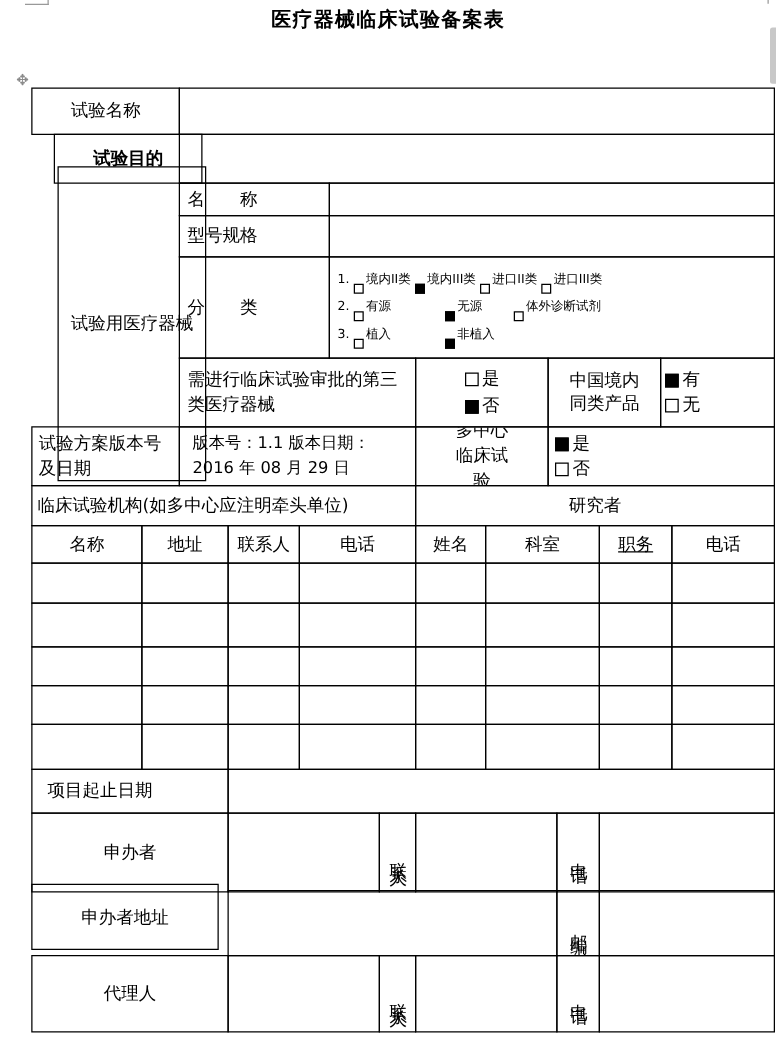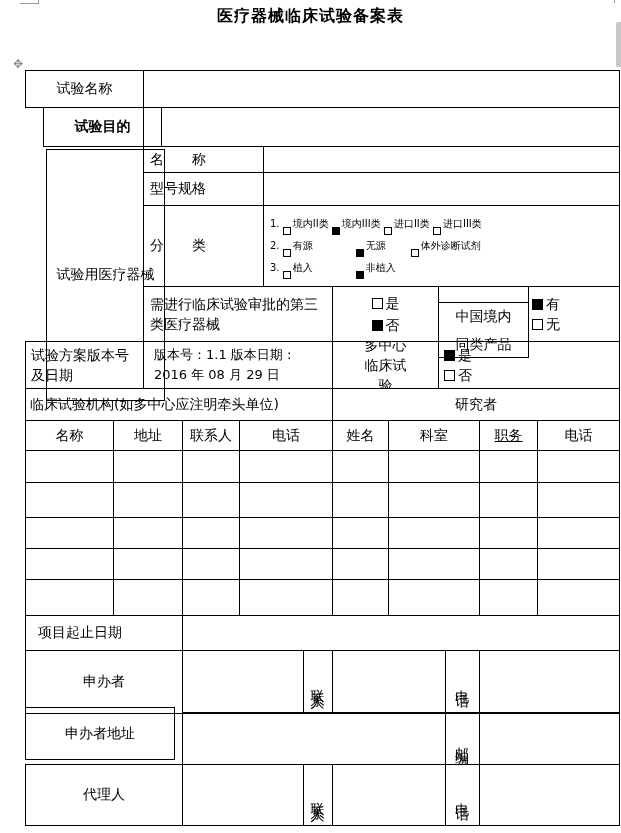--- a/index.html
+++ b/index.html
@@ -36,21 +36,21 @@
 
 <div class="title">医疗器械临床试验备案表</div>
 <div class="move-handle">✥</div>
 
 <div class="cell c" style="left:26px;top:71px;width:119px;height:38px;">试验名称</div>
 <div class="cell l" style="left:144px;top:71px;width:477px;height:38px;"></div>
 
 <div class="cell c" style="left:44px;top:108px;width:119px;height:40px;font-weight:bold;">试验目的</div>
 <div class="cell l" style="left:144px;top:108px;width:477px;height:40px;"></div>
 
-<div class="cell c" style="left:26px;top:150px;width:119px;height:252px;margin-left:20px;">试验用医疗器械</div>
+<div class="cell c" style="left:26px;top:134px;width:119px;height:252px;margin-left:20px;">试验用医疗器械</div>
 
 <div class="cell l" style="left:144px;top:147px;width:121px;height:27px;">名　　称</div>
 <div class="cell l" style="left:264px;top:147px;width:357px;height:27px;"></div>
 
 <div class="cell l" style="left:144px;top:173px;width:121px;height:34px;">型号规格</div>
 <div class="cell l" style="left:264px;top:173px;width:357px;height:34px;"></div>
 
 <div class="cell l" style="left:144px;top:206px;width:121px;height:82px;">分　　类</div>
 <div class="cell cls-lines" style="left:264px;top:206px;width:357px;height:82px;">
   <div class="cls-line">
@@ -104,21 +104,21 @@
 <div class="cell twoc" style="left:333px;top:287px;width:107px;height:56px;">
   <span class="optline">
       <span class="box big"></span>
       <span>是</span>
     </span>
   <span class="optline">
       <span class="box big checked"></span>
       <span>否</span>
     </span>
 </div>
-<div class="cell c" style="left:439px;top:303px;width:91px;height:56px;line-height:28px;padding:0 10px;">中国境内同类产品</div>
+<div class="cell c" style="left:439px;top:287px;width:91px;height:56px;line-height:18px;padding:0 10px;">中国境内同类产品</div>
 <div class="cell two" style="left:529px;top:287px;width:92px;height:56px;padding-left:3px;">
   <span class="optline">
       <span class="box big checked"></span>
       <span>有</span>
     </span>
   <span class="optline">
       <span class="box big"></span>
       <span>无</span>
     </span>
 </div>

